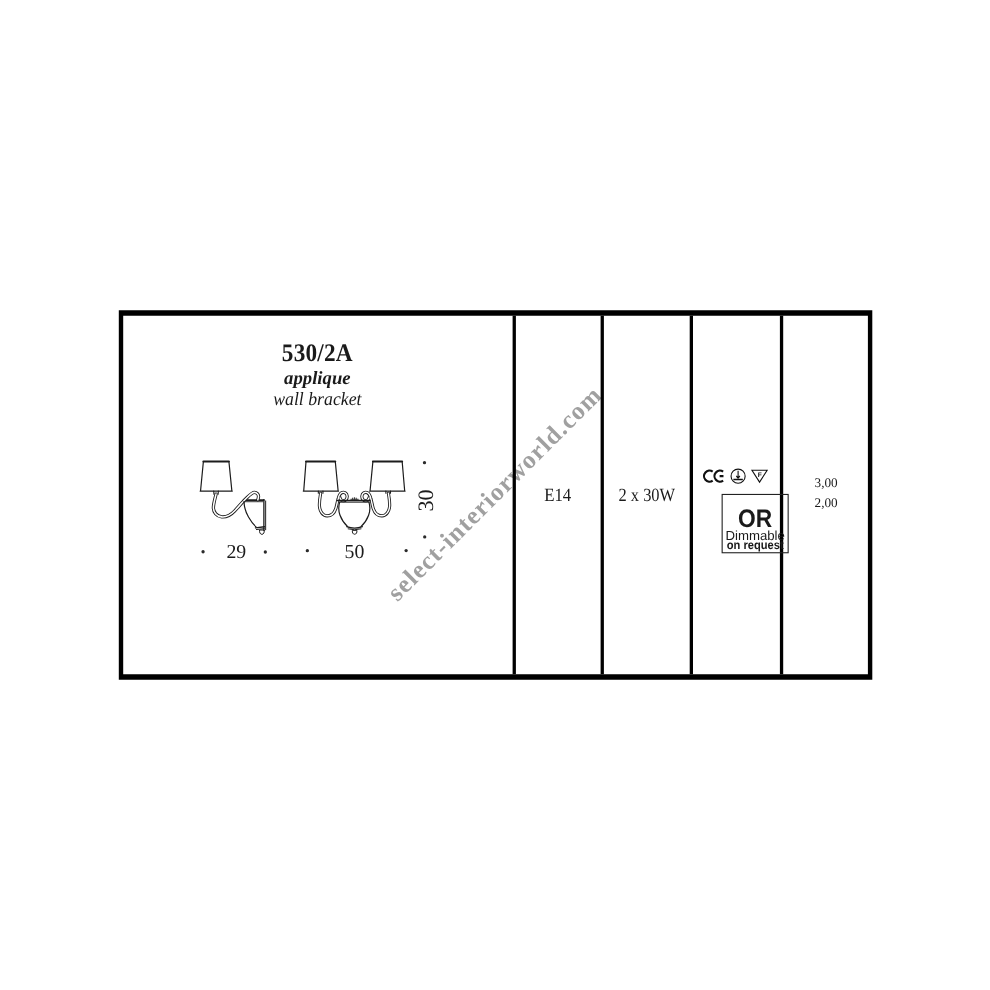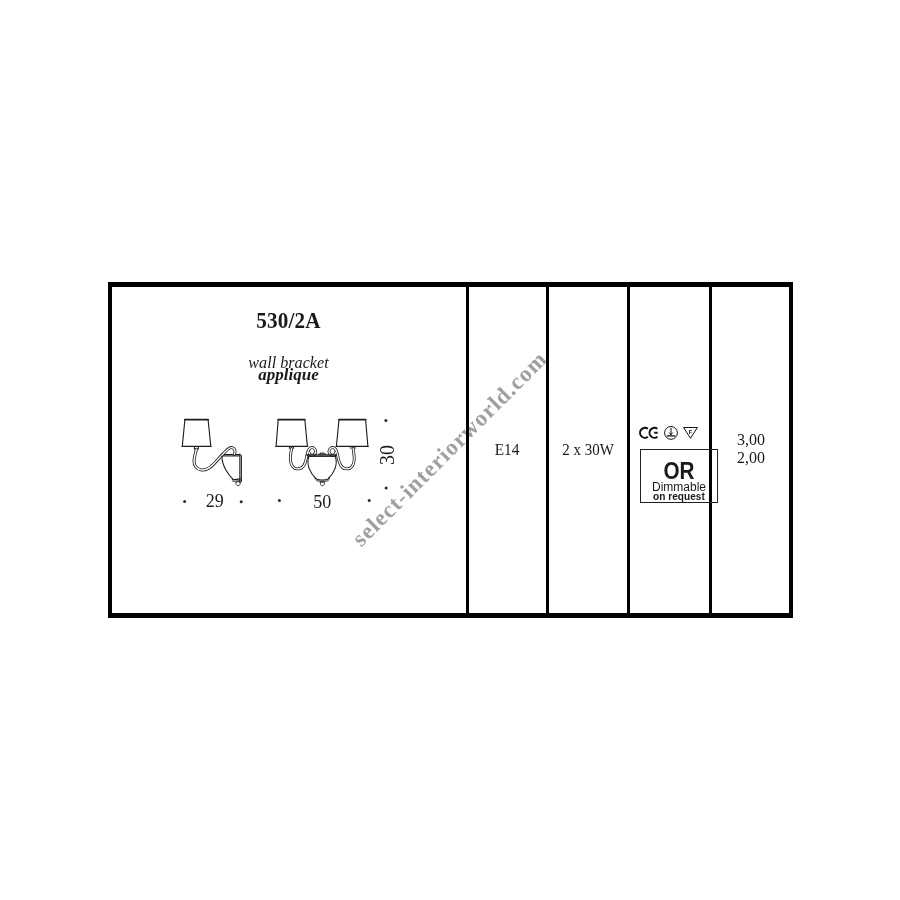--- a/index.html
+++ b/index.html
@@ -18,21 +18,21 @@
 <div class="abs" style="left:465.5px;top:287px;width:3px;height:326px;background:#000;"></div>
 
 <div class="abs" style="left:546px;top:287px;width:3px;height:326px;background:#000;"></div>
 
 <div class="abs" style="left:627px;top:287px;width:3px;height:326px;background:#000;"></div>
 
 <div class="abs" style="left:709px;top:287px;width:3px;height:326px;background:#000;"></div>
 
 <div class="abs" style="left:110px;top:307.5px;width:357px;text-align:center;font-size:23px;font-weight:bold;letter-spacing:0.2px;transform:scaleX(0.92);">530/2A</div>
 
-<div class="abs" style="left:110px;top:334px;width:357px;text-align:center;font-size:17px;font-weight:bold;font-style:italic;margin-top:31px;">applique</div>
+<div class="abs" style="left:110px;top:334px;width:357px;text-align:center;font-size:17px;font-weight:bold;font-style:italic;">applique</div>
 
 <div class="abs" style="left:110px;top:352.5px;width:357px;text-align:center;font-size:17px;font-style:italic;transform:scaleX(0.95);">wall bracket</div>
 
 <svg class="abs" style="left:170px;top:405px;" width="230" height="110" viewBox="170 405 230 110" fill="none" stroke="#1c1c1c" stroke-width="1.1" stroke-linecap="round">
 
   <g>
     <path d="M184.9 419.6 L208.1 419.6" stroke-width="1.8"></path>
     <path d="M184.9 419.6 L182.3 446.4 M208.1 419.6 L210.8 446.4 M181.9 446.4 L211.2 446.4"></path>
   </g>
 
@@ -129,22 +129,22 @@
     <path d="M671 427.9 L671 434.6 M671 434.9 L669.4 432.6 M671 434.9 L672.6 432.6"></path>
     <path d="M666.7 435.9 L675.3 435.9" stroke-width="1.3"></path>
   </g>
 
   <g stroke-width="1">
     <path d="M683.6 427.5 L697.4 427.5 L690.5 438.3 Z"></path>
     <text x="690.6" y="433.8" text-anchor="middle" font-size="6" font-weight="bold" fill="#111" stroke="none" font-family="Liberation Sans,sans-serif">F</text>
   </g>
 </svg>
 
-<div class="abs" style="left:640px;top:449px;width:78px;height:54px;border:1.5px solid #222;box-sizing:border-box;text-align:center;font-family:'Liberation Sans',sans-serif;">
+<div class="abs" style="left:656px;top:449px;width:61px;height:54px;border:1.5px solid #222;box-sizing:border-box;text-align:center;font-family:'Liberation Sans',sans-serif;">
 
   <div style="margin-top:13px;font-size:23px;font-weight:bold;line-height:16px;transform:scaleX(0.9);">OR</div>
 
   <div style="font-size:12px;line-height:10px;margin-top:3px;">Dimmable</div>
 
   <div style="font-size:11px;font-weight:bold;line-height:8px;transform:scaleX(0.92);">on request</div>
 </div>
 
-<div class="abs" style="left:711px;top:431px;width:80px;text-align:center;font-size:16px;line-height:17.5px;">3,00<br>2,00</div>
+<div class="abs" style="left:711px;top:431px;width:80px;text-align:center;font-size:12px;line-height:17.5px;">3,00<br>2,00</div>
 
 </body></html>

